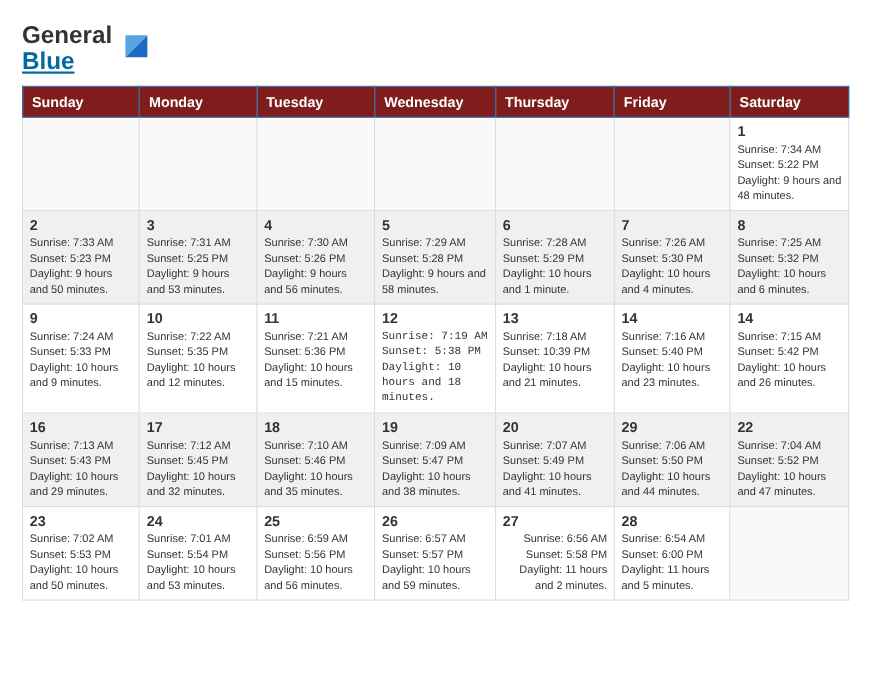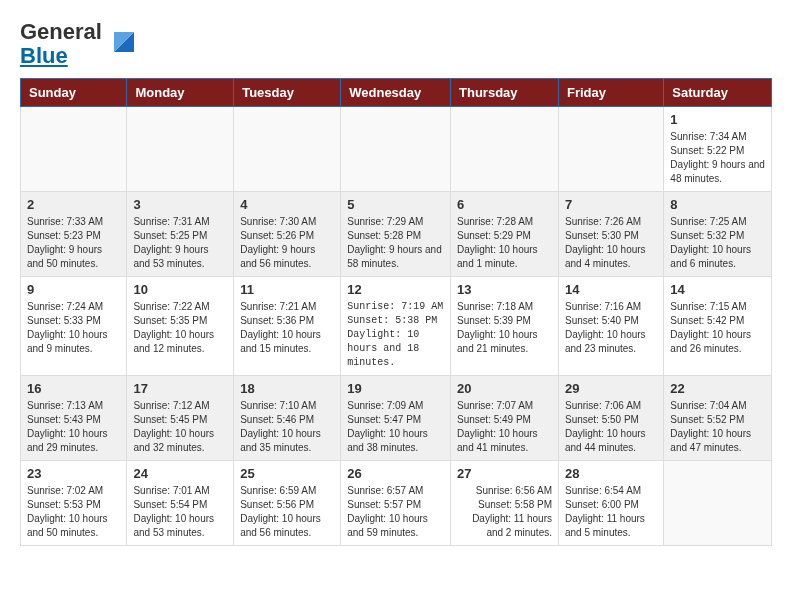--- a/index.html
+++ b/index.html
@@ -197,21 +197,21 @@
         </td>
         <td>
           <span class="day-num">12</span>
           <div class="day-info" style="white-space: pre-line; font-family: Liberation Mono, monospace;">Sunrise: 7:19 AM
 Sunset: 5:38 PM
 Daylight: 10 hours and 18 minutes.</div>
         </td>
         <td>
           <span class="day-num">13</span>
           <div class="day-info" style="white-space: pre-line;">Sunrise: 7:18 AM
-Sunset: 5:39 PM
+Sunset: 10:39 PM
 Daylight: 10 hours and 21 minutes.</div>
         </td>
         <td>
           <span class="day-num">14</span>
           <div class="day-info" style="white-space: pre-line;">Sunrise: 7:16 AM
 Sunset: 5:40 PM
 Daylight: 10 hours and 23 minutes.</div>
         </td>
         <td>
           <span class="day-num">14</span>

